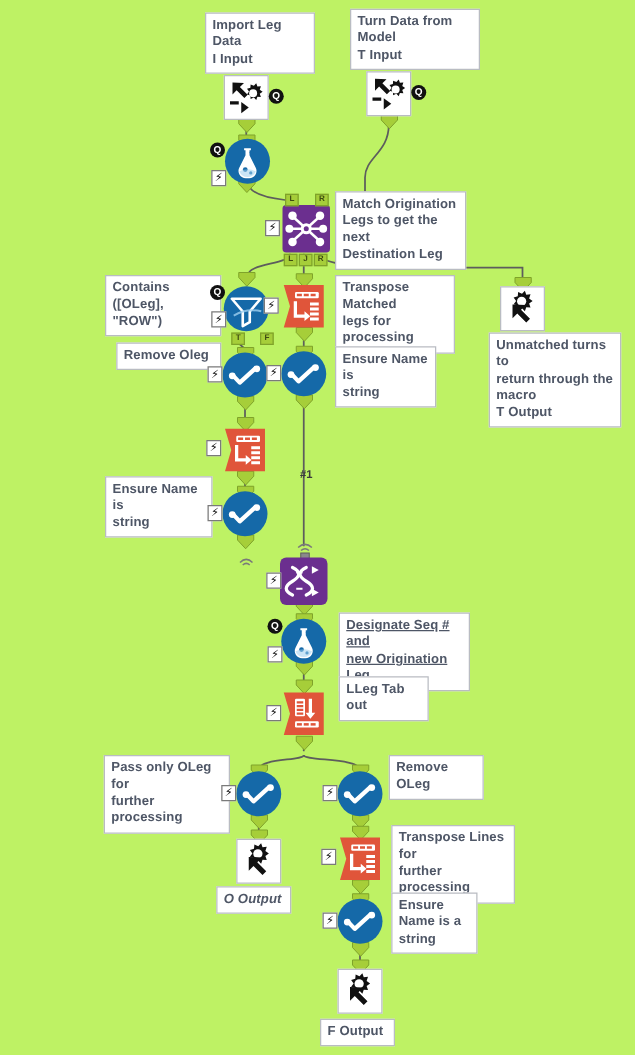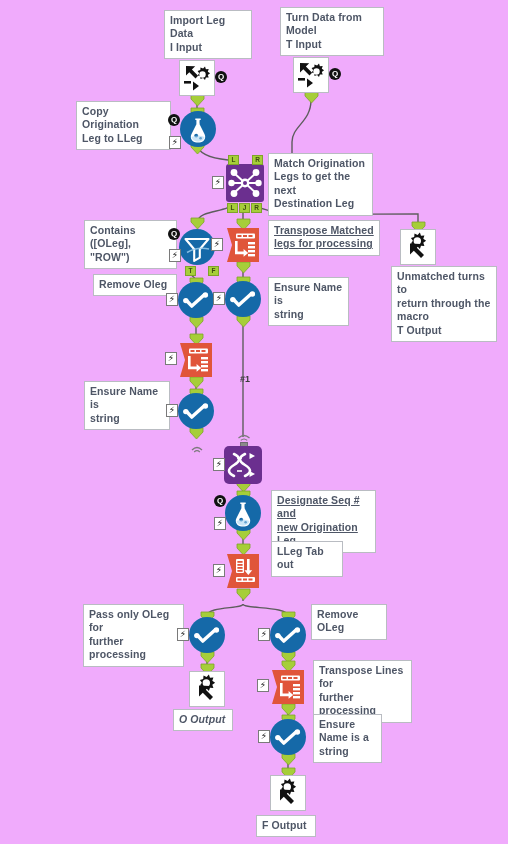--- a/index.html
+++ b/index.html
@@ -5,21 +5,21 @@
 <style>
   html,body{margin:0;padding:0;background:#ffffff;}
   body{
     font-family:"Liberation Sans","DejaVu Sans",sans-serif;
     -webkit-font-smoothing:antialiased;
   }
   #canvas{
     position:relative;
     width:508px;
     height:844px;
-    background:#f0abfc;
+    background:#bef264;
     overflow:hidden;
   }
   
   .note{
     position:absolute;
     box-sizing:border-box;
     background:#ffffff;
     border:1px solid #b9bcc2;
     color:#4e5666;
     font-size:10.5px;
@@ -160,28 +160,26 @@
       <path d="M288,705 L288,718"></path>
 
       <path d="M288,755 L288,772"></path>
     </g>
   </svg>
 
   <div class="note" style="left:164px;top:10px;width:88px;">Import Leg Data
 I Input</div>
   <div class="note" style="left:280px;top:7px;width:104px;">Turn Data from Model
 T Input</div>
-  <div class="note" style="left:76px;top:101px;width:95px;">Copy Origination
-Leg to LLeg</div>
   <div class="note" style="left:268px;top:153px;width:105px;">Match Origination
 Legs to get the next
 Destination Leg</div>
   <div class="note" style="left:84px;top:220px;width:93px;">Contains
 ([OLeg], "ROW")</div>
-  <div class="note" style="left:268px;top:220px;width:112px;text-decoration:underline;">Transpose Matched
+  <div class="note" style="left:268px;top:220px;width:96px;">Transpose Matched
 legs for processing</div>
   <div class="note" style="left:391px;top:266px;width:106px;">Unmatched turns to
 return through the
 macro
 T Output</div>
   <div class="note" style="left:93px;top:274px;width:84px;">Remove Oleg</div>
   <div class="note" style="left:268px;top:277px;width:81px;">Ensure Name is
 string</div>
   <div class="note" style="left:84px;top:381px;width:86px;">Ensure Name is
 string</div>

